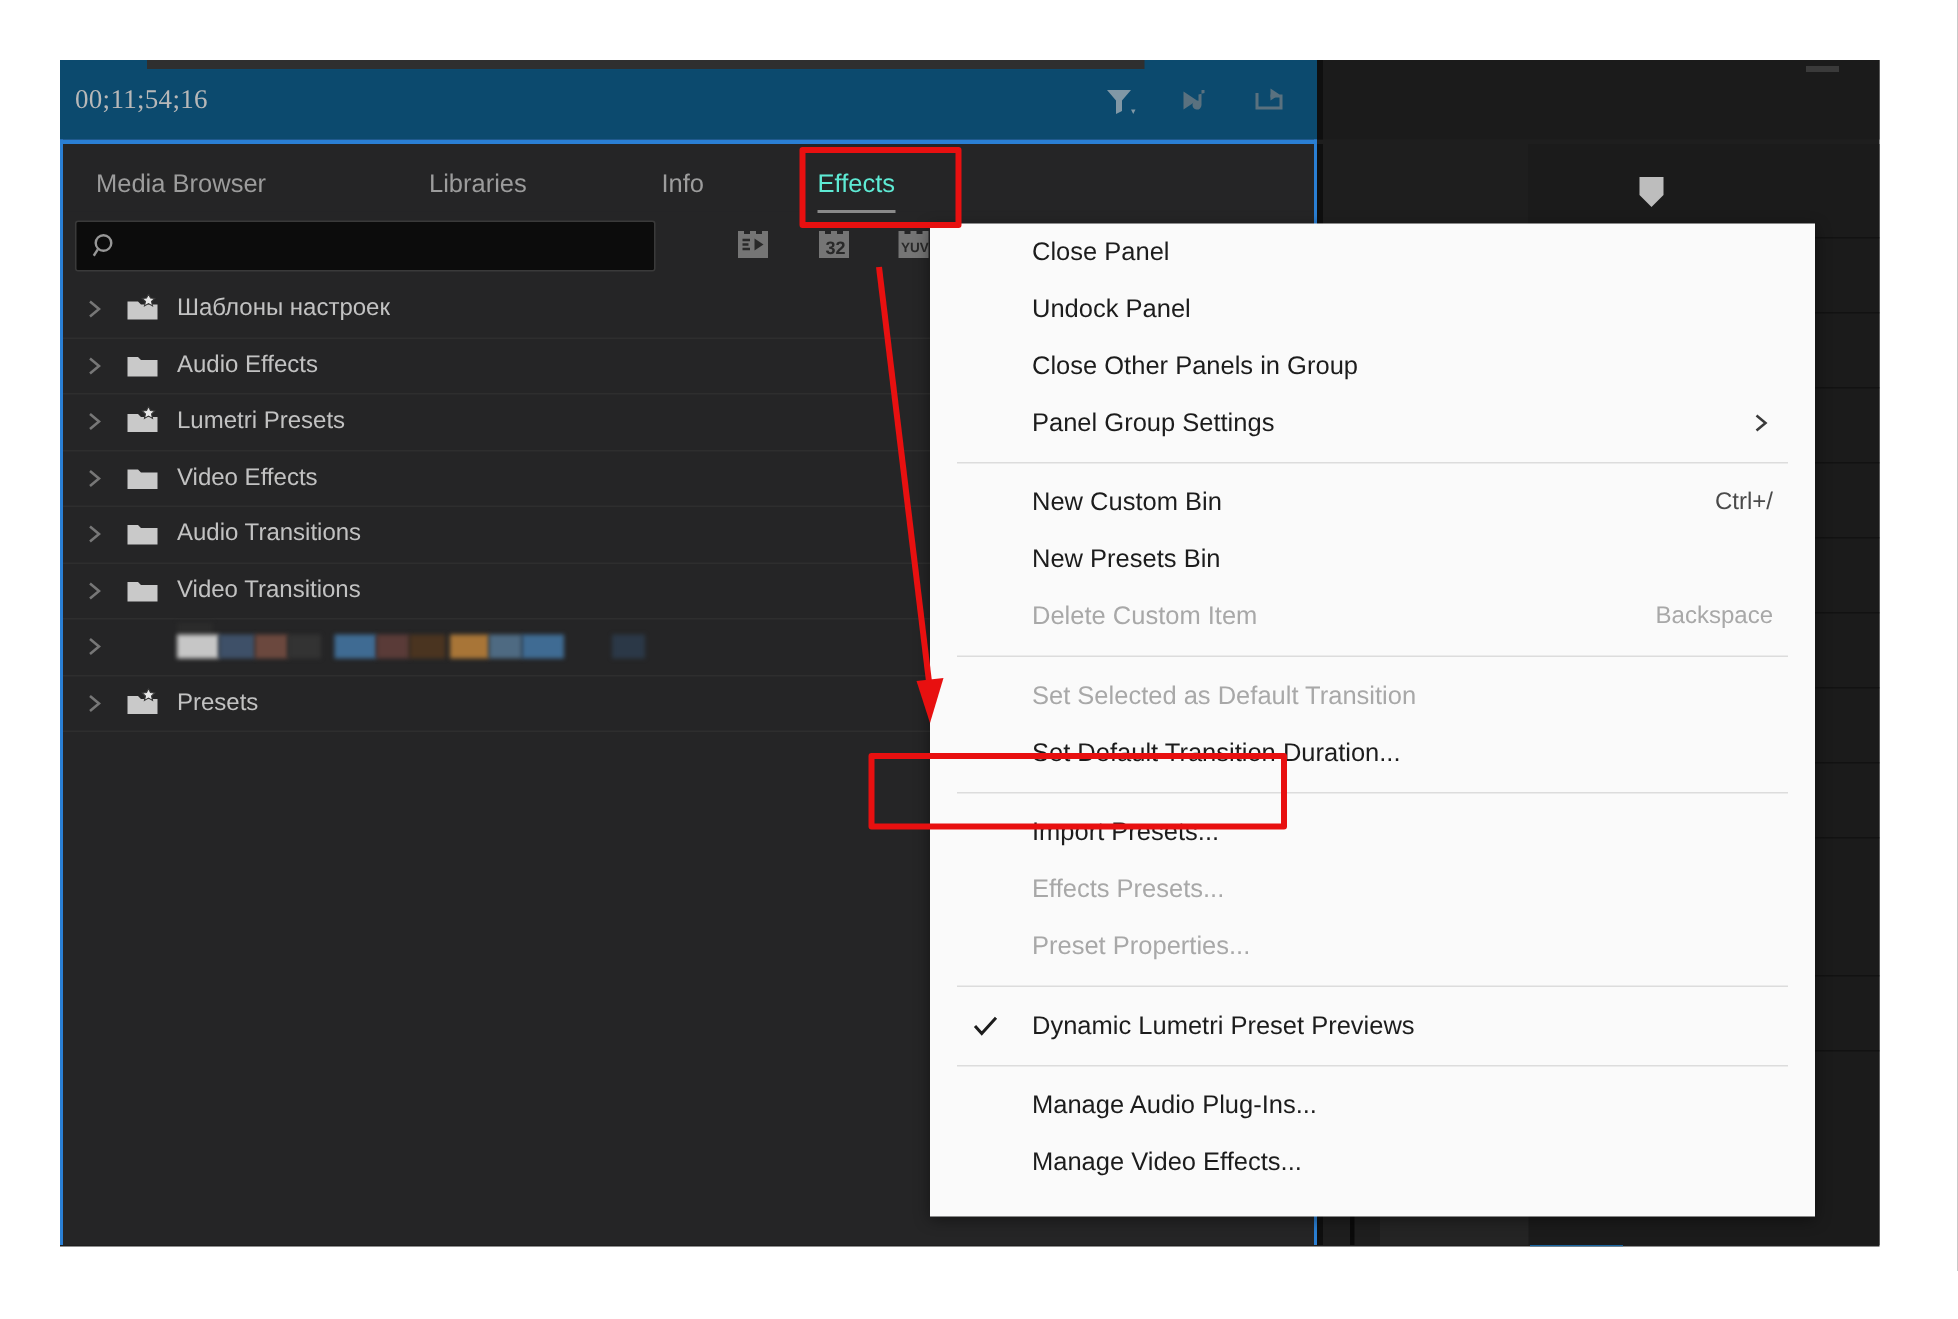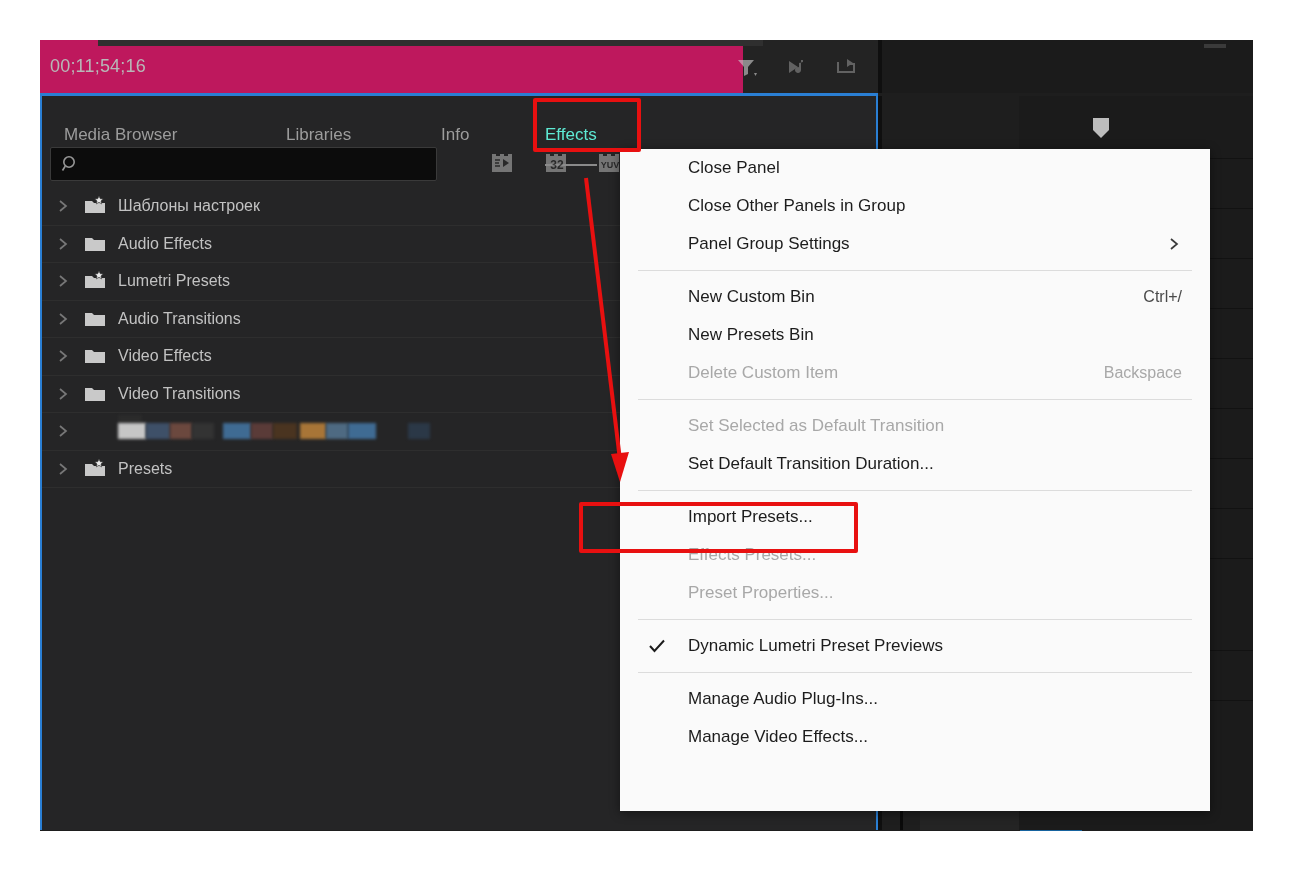--- a/index.html
+++ b/index.html
@@ -11,42 +11,42 @@
   .screen{position:absolute;left:0;top:0;width:1305px;height:879px;background:#ffffff;}
 
   
   .app{
     position:absolute;left:40px;top:40px;width:1213px;height:791px;
     background:#1e1e1e;overflow:hidden;
   }
 
   
   .topbar{position:absolute;left:0;top:0;width:1213px;height:53px;background:#232323;}
-  .topbar-left{position:absolute;left:0;top:0;width:703px;height:53px;background:#be185d;}
+  .topbar-left{position:absolute;left:0;top:0;width:838px;height:53px;background:#0c4a6e;font-family:Liberation Serif, serif;}
   .tc-notch{position:absolute;left:58px;top:0;width:665px;height:6px;background:#2f2f2f;}
   .timecode{
     position:absolute;left:10px;top:16px;font-size:18px;color:#b8b8b8;letter-spacing:.2px;
   }
   .topbar-icons{position:absolute;left:660px;top:10px;width:180px;height:36px;}
   .tb-ic{position:absolute;top:2px;width:32px;height:30px;opacity:.62;}
   .tb-ic svg{width:32px;height:30px;display:block;}
   .topbar-right{position:absolute;left:838px;top:0;width:375px;height:53px;background:#1b1b1b;}
   .topbar-right-a{position:absolute;left:0px;top:0;width:4px;height:53px;background:#0f0f0f;}
   .topbar-notch{position:absolute;left:1164px;top:4px;width:22px;height:4px;background:#3a3a3a;}
 
   
   .focus-top{position:absolute;left:0;top:53px;width:838px;height:3px;background:#2a7fd4;}
   .focus-left{position:absolute;left:0;top:53px;width:2px;height:737px;background:#2a7fd4;}
   .focus-right{position:absolute;left:836px;top:53px;width:2px;height:737px;background:#2a7fd4;}
 
   
   .effects-panel{position:absolute;left:2px;top:56px;width:834px;height:734px;background:#252526;}
   .tabrow{position:absolute;left:0;top:0;width:834px;height:45px;background:#252526;}
   .tab{position:absolute;top:0;height:45px;color:#9c9c9c;font-size:17px;
-       display:flex;align-items:center;padding:16px 6px;cursor:default;}
+       display:flex;align-items:center;padding:4px 6px;cursor:default;}
   .tab.active{color:#5eead4;}
   .tab.active:after{content:"";position:absolute;left:6px;right:6px;bottom:7px;height:2px;background:#8a8a8a;}
 
   .searchrow{position:absolute;left:0;top:45px;width:834px;height:45px;}
   .searchbox{position:absolute;left:8px;top:6px;width:385px;height:32px;background:#0c0c0c;
     border:1px solid #3a3a3a;border-radius:2px;}
   .searchbox .mag{position:absolute;left:10px;top:6px;width:20px;height:20px;opacity:.75;}
   .searchbox input{
     position:absolute;left:36px;top:0;width:340px;height:32px;background:transparent;border:0;outline:0;
     color:#cfcfcf;font-size:14px;font-family:"Liberation Sans",sans-serif;
@@ -233,32 +233,32 @@
           </div>
           <div class="trow">
             <span class="tw">
               <svg viewBox="0 0 14 16">
                 <path d="M4 3l6 5-6 5" fill="none" stroke="#9a9a9a" stroke-width="1.7"></path>
               </svg>
             </span>
             <span class="ticon"><svg viewBox="0 0 22 20">
                 <path d="M1 4h7l2 2h11v11H1z" fill="#c9c9c9"></path>
               </svg></span>
+            <span class="tlabel">Video Effects</span>
+          </div>
+          <div class="trow">
+            <span class="tw">
+              <svg viewBox="0 0 14 16">
+                <path d="M4 3l6 5-6 5" fill="none" stroke="#9a9a9a" stroke-width="1.7"></path>
+              </svg>
+            </span>
+            <span class="ticon"><svg viewBox="0 0 22 20">
+                <path d="M1 4h7l2 2h11v11H1z" fill="#c9c9c9"></path>
+              </svg></span>
             <span class="tlabel">Audio Transitions</span>
-          </div>
-          <div class="trow">
-            <span class="tw">
-              <svg viewBox="0 0 14 16">
-                <path d="M4 3l6 5-6 5" fill="none" stroke="#9a9a9a" stroke-width="1.7"></path>
-              </svg>
-            </span>
-            <span class="ticon"><svg viewBox="0 0 22 20">
-                <path d="M1 4h7l2 2h11v11H1z" fill="#c9c9c9"></path>
-              </svg></span>
-            <span class="tlabel">Video Effects</span>
           </div>
           <div class="trow">
             <span class="tw">
               <svg viewBox="0 0 14 16">
                 <path d="M4 3l6 5-6 5" fill="none" stroke="#9a9a9a" stroke-width="1.7"></path>
               </svg>
             </span>
             <span class="ticon"><svg viewBox="0 0 22 20">
                 <path d="M1 4h7l2 2h11v11H1z" fill="#c9c9c9"></path>
               </svg></span>
@@ -418,20 +418,23 @@
             </span>
           </div>
         </div>
     </div>
 
     <div class="ctxmenu" id="ctxmenu">
         <div class="mi">
           <span class="lbl">Close Panel</span>
         </div>
         <div class="mi">
+          <span class="lbl">Undock Panel</span>
+        </div>
+        <div class="mi">
           <span class="lbl">Close Other Panels in Group</span>
         </div>
         <div class="mi">
           <span class="lbl">Panel Group Settings</span>
           <span class="chev"><svg viewBox="0 0 12 16">
               <path d="M3 3l6 5-6 5" fill="none" stroke="#3a3a3a" stroke-width="1.7"></path>
             </svg></span>
         </div>
         <div class="msep"></div>
         <div class="mi">

